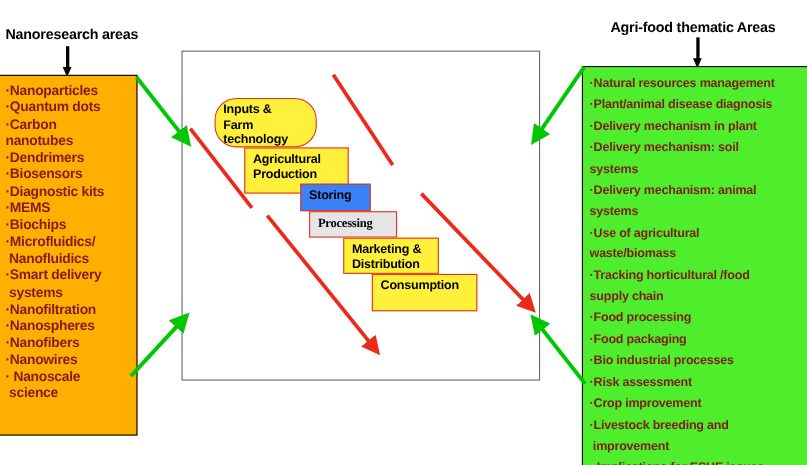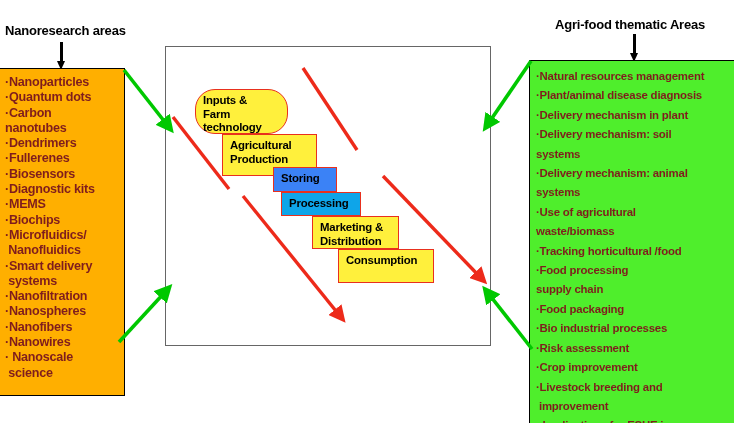--- a/index.html
+++ b/index.html
@@ -140,21 +140,20 @@
     <div class="shaft"></div>
     <div class="head"></div>
   </div>
 
   <div class="side-box" id="nano-box">
       <div class="bullet-line">·Nanoparticles</div>
       <div class="bullet-line">·Quantum dots</div>
       <div class="bullet-line">·Carbon
 nanotubes</div>
       <div class="bullet-line">·Dendrimers</div>
-      <div class="bullet-line">·Fullerenes</div>
       <div class="bullet-line">·Biosensors</div>
       <div class="bullet-line">·Diagnostic kits</div>
       <div class="bullet-line">·MEMS</div>
       <div class="bullet-line">·Biochips</div>
       <div class="bullet-line">·Microfluidics/
  Nanofluidics</div>
       <div class="bullet-line">·Smart delivery
  systems</div>
       <div class="bullet-line">·Nanofiltration</div>
       <div class="bullet-line">·Nanospheres</div>
@@ -168,22 +167,22 @@
       <div class="bullet-line">·Natural resources management</div>
       <div class="bullet-line">·Plant/animal disease diagnosis</div>
       <div class="bullet-line">·Delivery mechanism in plant</div>
       <div class="bullet-line">·Delivery mechanism: soil
 systems</div>
       <div class="bullet-line">·Delivery mechanism: animal
 systems</div>
       <div class="bullet-line">·Use of agricultural</div>
       <div class="bullet-line">waste/biomass</div>
       <div class="bullet-line">·Tracking horticultural /food</div>
+      <div class="bullet-line">supply chain</div>
       <div class="bullet-line">·Food processing</div>
-      <div class="bullet-line">supply chain</div>
       <div class="bullet-line">·Food packaging</div>
       <div class="bullet-line">·Bio industrial processes</div>
       <div class="bullet-line">·Risk assessment</div>
       <div class="bullet-line">·Crop improvement</div>
       <div class="bullet-line">·Livestock breeding and
  improvement</div>
       <div class="bullet-line">· Implications for ESHE issues</div>
     </div>
 
   <div id="center-frame"></div>
@@ -215,17 +214,17 @@
     <line x1="531" y1="45" x2="488" y2="108" stroke="#00C800" stroke-width="3.6" marker-end="url(#greenhead)"></line>
     <line x1="532" y1="333" x2="488" y2="277" stroke="#00C800" stroke-width="3.6" marker-end="url(#greenhead)"></line>
   </svg>
 
 <div class="step-box" style="left: 195px; top: 73px; width: 93px; height: 45px; background: rgb(255, 240, 60); border-color: rgb(232, 48, 30); border-radius: 20px;">Inputs &amp;
 Farm
 technology</div>
     <div class="step-box" style="left: 222px; top: 118px; width: 95px; height: 42px; background: rgb(255, 240, 60); border-color: rgb(232, 48, 30);">Agricultural
 Production</div>
     <div class="step-box" style="left: 273px; top: 151px; width: 64px; height: 25px; background: #3b82f6; border-color: rgb(232, 48, 30);">Storing</div>
-    <div class="step-box" style="left: 281px; top: 176px; width: 80px; height: 24px; background: #0ea5e9; border-color: rgb(232, 48, 30);">Processing</div>
+    <div class="step-box" style="left: 281px; top: 176px; width: 80px; height: 24px; background: #e5e5e5; border-color: rgb(232, 48, 30); font-family: Liberation Serif, serif;">Processing</div>
     <div class="step-box" style="left: 312px; top: 200px; width: 87px; height: 33px; background: rgb(255, 240, 60); border-color: rgb(232, 48, 30);">Marketing &amp;
 Distribution</div>
     <div class="step-box" style="left: 338px; top: 233px; width: 96px; height: 34px; background: rgb(255, 240, 60); border-color: rgb(232, 48, 30);">Consumption</div>
   </div>
 
 </body></html>

